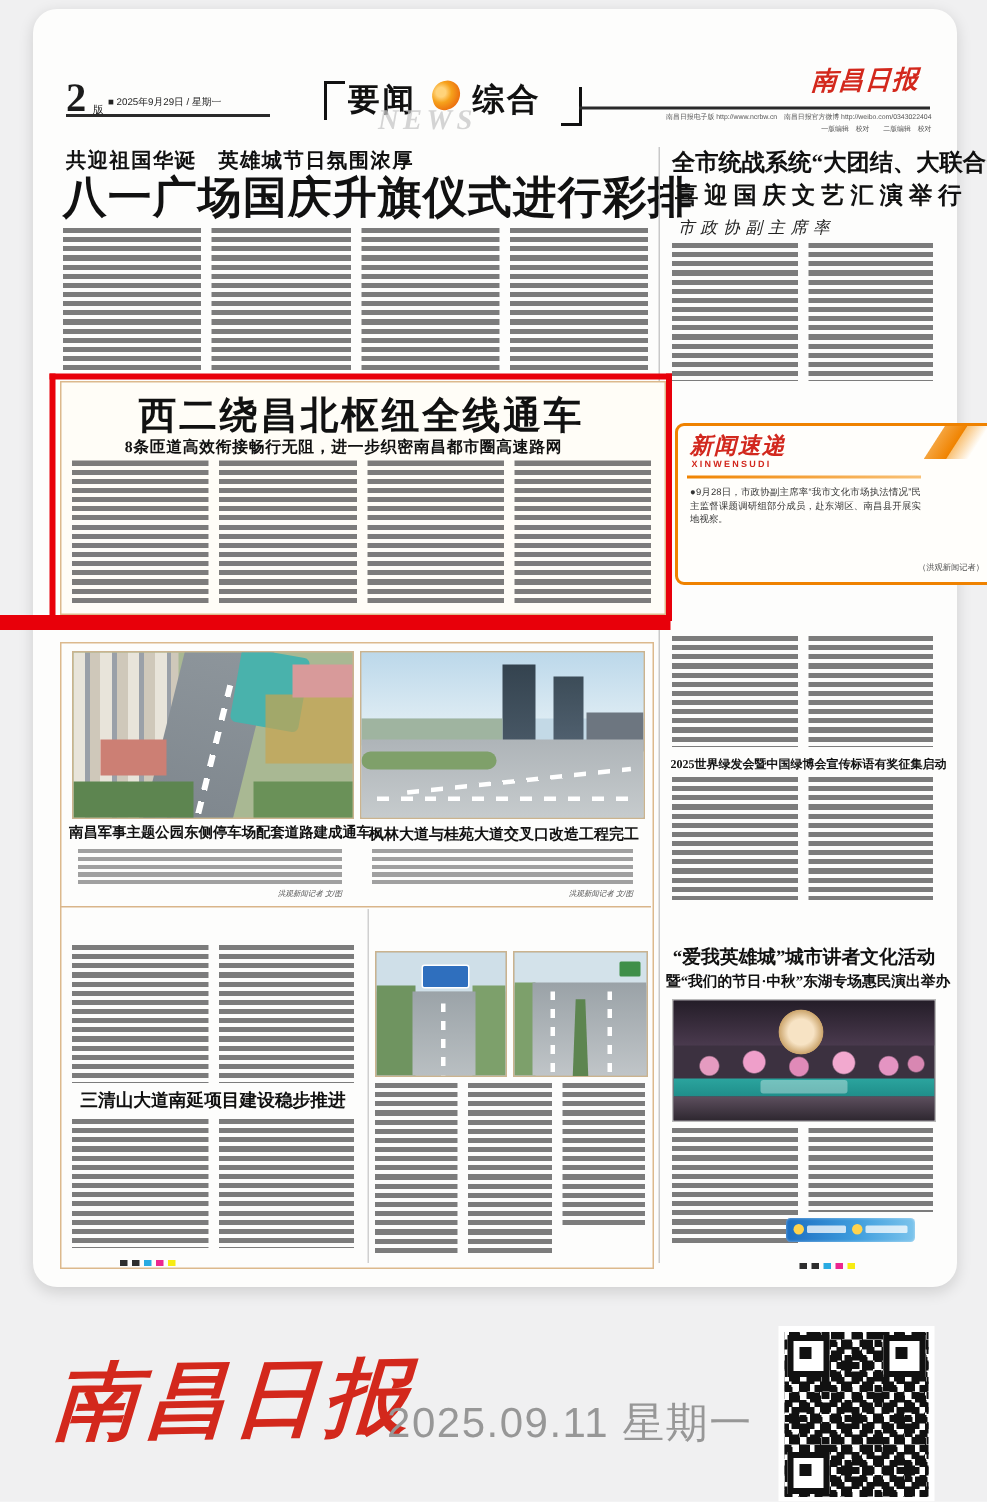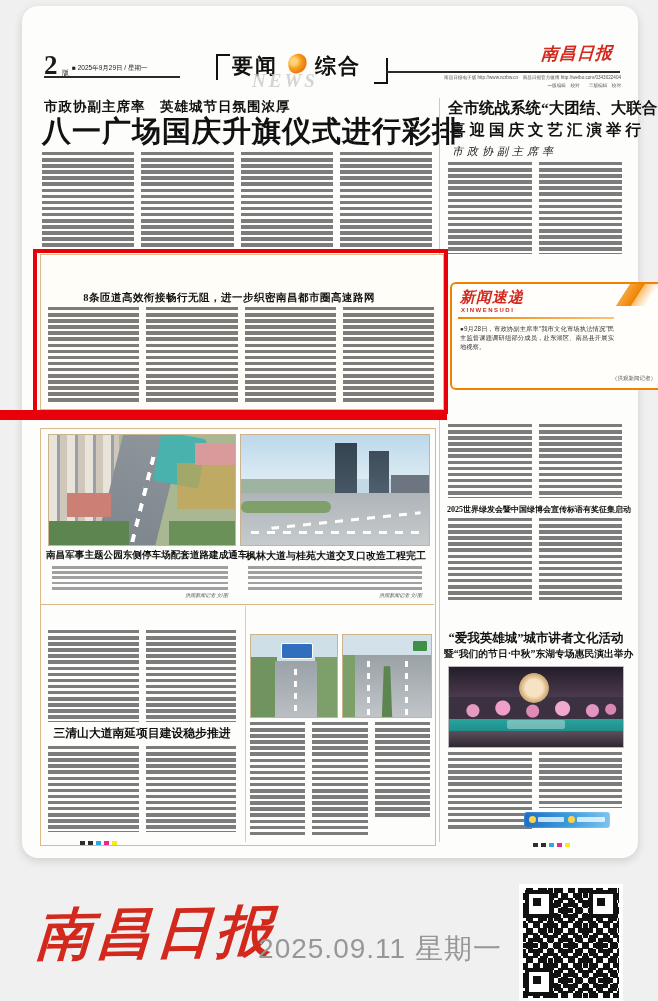--- a/index.html
+++ b/index.html
@@ -62,40 +62,41 @@
        background:radial-gradient(circle at 35% 35%, #ffd37a 0 18%, #f6a21c 40%, #e85d0a 85%);transform:rotate(-15deg);"></div>
   <div class="abs serif" style="left:315px;top:52px;font-size:21px;font-weight:900;color:#111;letter-spacing:2px;">综合</div>
   <div class="abs serif" style="left:252px;top:70px;font-size:19px;font-weight:900;font-style:italic;color:#c7c7c7;opacity:.75;letter-spacing:3px;">NEWS</div>
   <div class="abs" style="left:374px;top:58px;width:12px;height:24px;border-right:2.5px solid #111;border-bottom:2.5px solid #111;"></div>
   <div class="abs hairline" style="left:386px;top:71px;width:234px;height:1.5px;"></div>
 
   <div class="abs logo-cn" style="left:541px;top:42px;font-size:17px;letter-spacing:1px;">南昌日报</div>
   <div class="abs" style="left:340px;top:75px;width:281px;text-align:right;font-size:4.6px;color:#555;white-space:nowrap;">南昌日报电子版 http://www.ncrbw.cn　南昌日报官方微博 http://weibo.com/0343022404</div>
   <div class="abs" style="left:340px;top:83px;width:281px;text-align:right;font-size:4.6px;color:#555;white-space:nowrap;">一版编辑　校对　　二版编辑　校对</div>
 
-  <div class="abs serif headline" style="left:44px;top:98px;font-size:13.5px;letter-spacing:1px;">市政协副主席率　英雄城节日氛围浓厚</div>
+  <div class="abs serif headline" style="left:44px;top:98px;font-size:13.5px;letter-spacing:1px;">共迎祖国华诞　英雄城节日氛围浓厚</div>
   <div class="abs serif headline" style="left:42px;top:112px;width:392px;font-size:29px;letter-spacing:1px;white-space:nowrap;">八一广场国庆升旗仪式进行彩排</div>
   <div class="abs cols" style="left:42px;top:152px;width:390px;height:98px;">
     <div class="ft"></div>
       <div class="ft"></div>
       <div class="ft"></div>
       <div class="ft"></div>
   </div>
 
   <div class="abs" style="left:439px;top:98px;width:1px;height:744px;background:#c9c9c9;"></div>
 
   <div class="abs serif headline" style="left:448px;top:98px;width:176px;font-size:15.5px;white-space:nowrap;">全市统战系统“大团结、大联合”</div>
   <div class="abs serif headline" style="left:450px;top:120px;width:176px;font-size:15.5px;letter-spacing:4px;white-space:nowrap;">喜迎国庆文艺汇演举行</div>
   <div class="abs serif" style="left:452px;top:144px;font-size:11px;font-style:italic;color:#222;letter-spacing:4px;">市政协副主席率</div>
   <div class="abs cols" style="left:448px;top:162px;width:174px;height:92px;">
     <div class="ft"></div>
       <div class="ft"></div>
   </div>
 
   <div class="abs tanbox" style="left:40px;top:254px;width:402px;height:154px;background:#fffdf7;"></div>
+  <div class="abs serif headline centered" style="left:60px;top:260px;width:362px;font-size:25px;letter-spacing:2px;white-space:nowrap;">西二绕昌北枢纽全线通车</div>
   <div class="abs serif headline centered" style="left:36px;top:291px;width:386px;font-size:10.5px;letter-spacing:.5px;white-space:nowrap;">8条匝道高效衔接畅行无阻，进一步织密南昌都市圈高速路网</div>
   <div class="abs cols" style="left:48px;top:307px;width:386px;height:95px;">
     <div class="ft"></div>
       <div class="ft"></div>
       <div class="ft"></div>
       <div class="ft"></div>
   </div>
 
   <div class="abs redbox" style="left:33px;top:249px;width:407px;height:161px;"></div>
   <div class="abs redbar" style="left:0px;top:410px;width:447px;height:10px;"></div>

